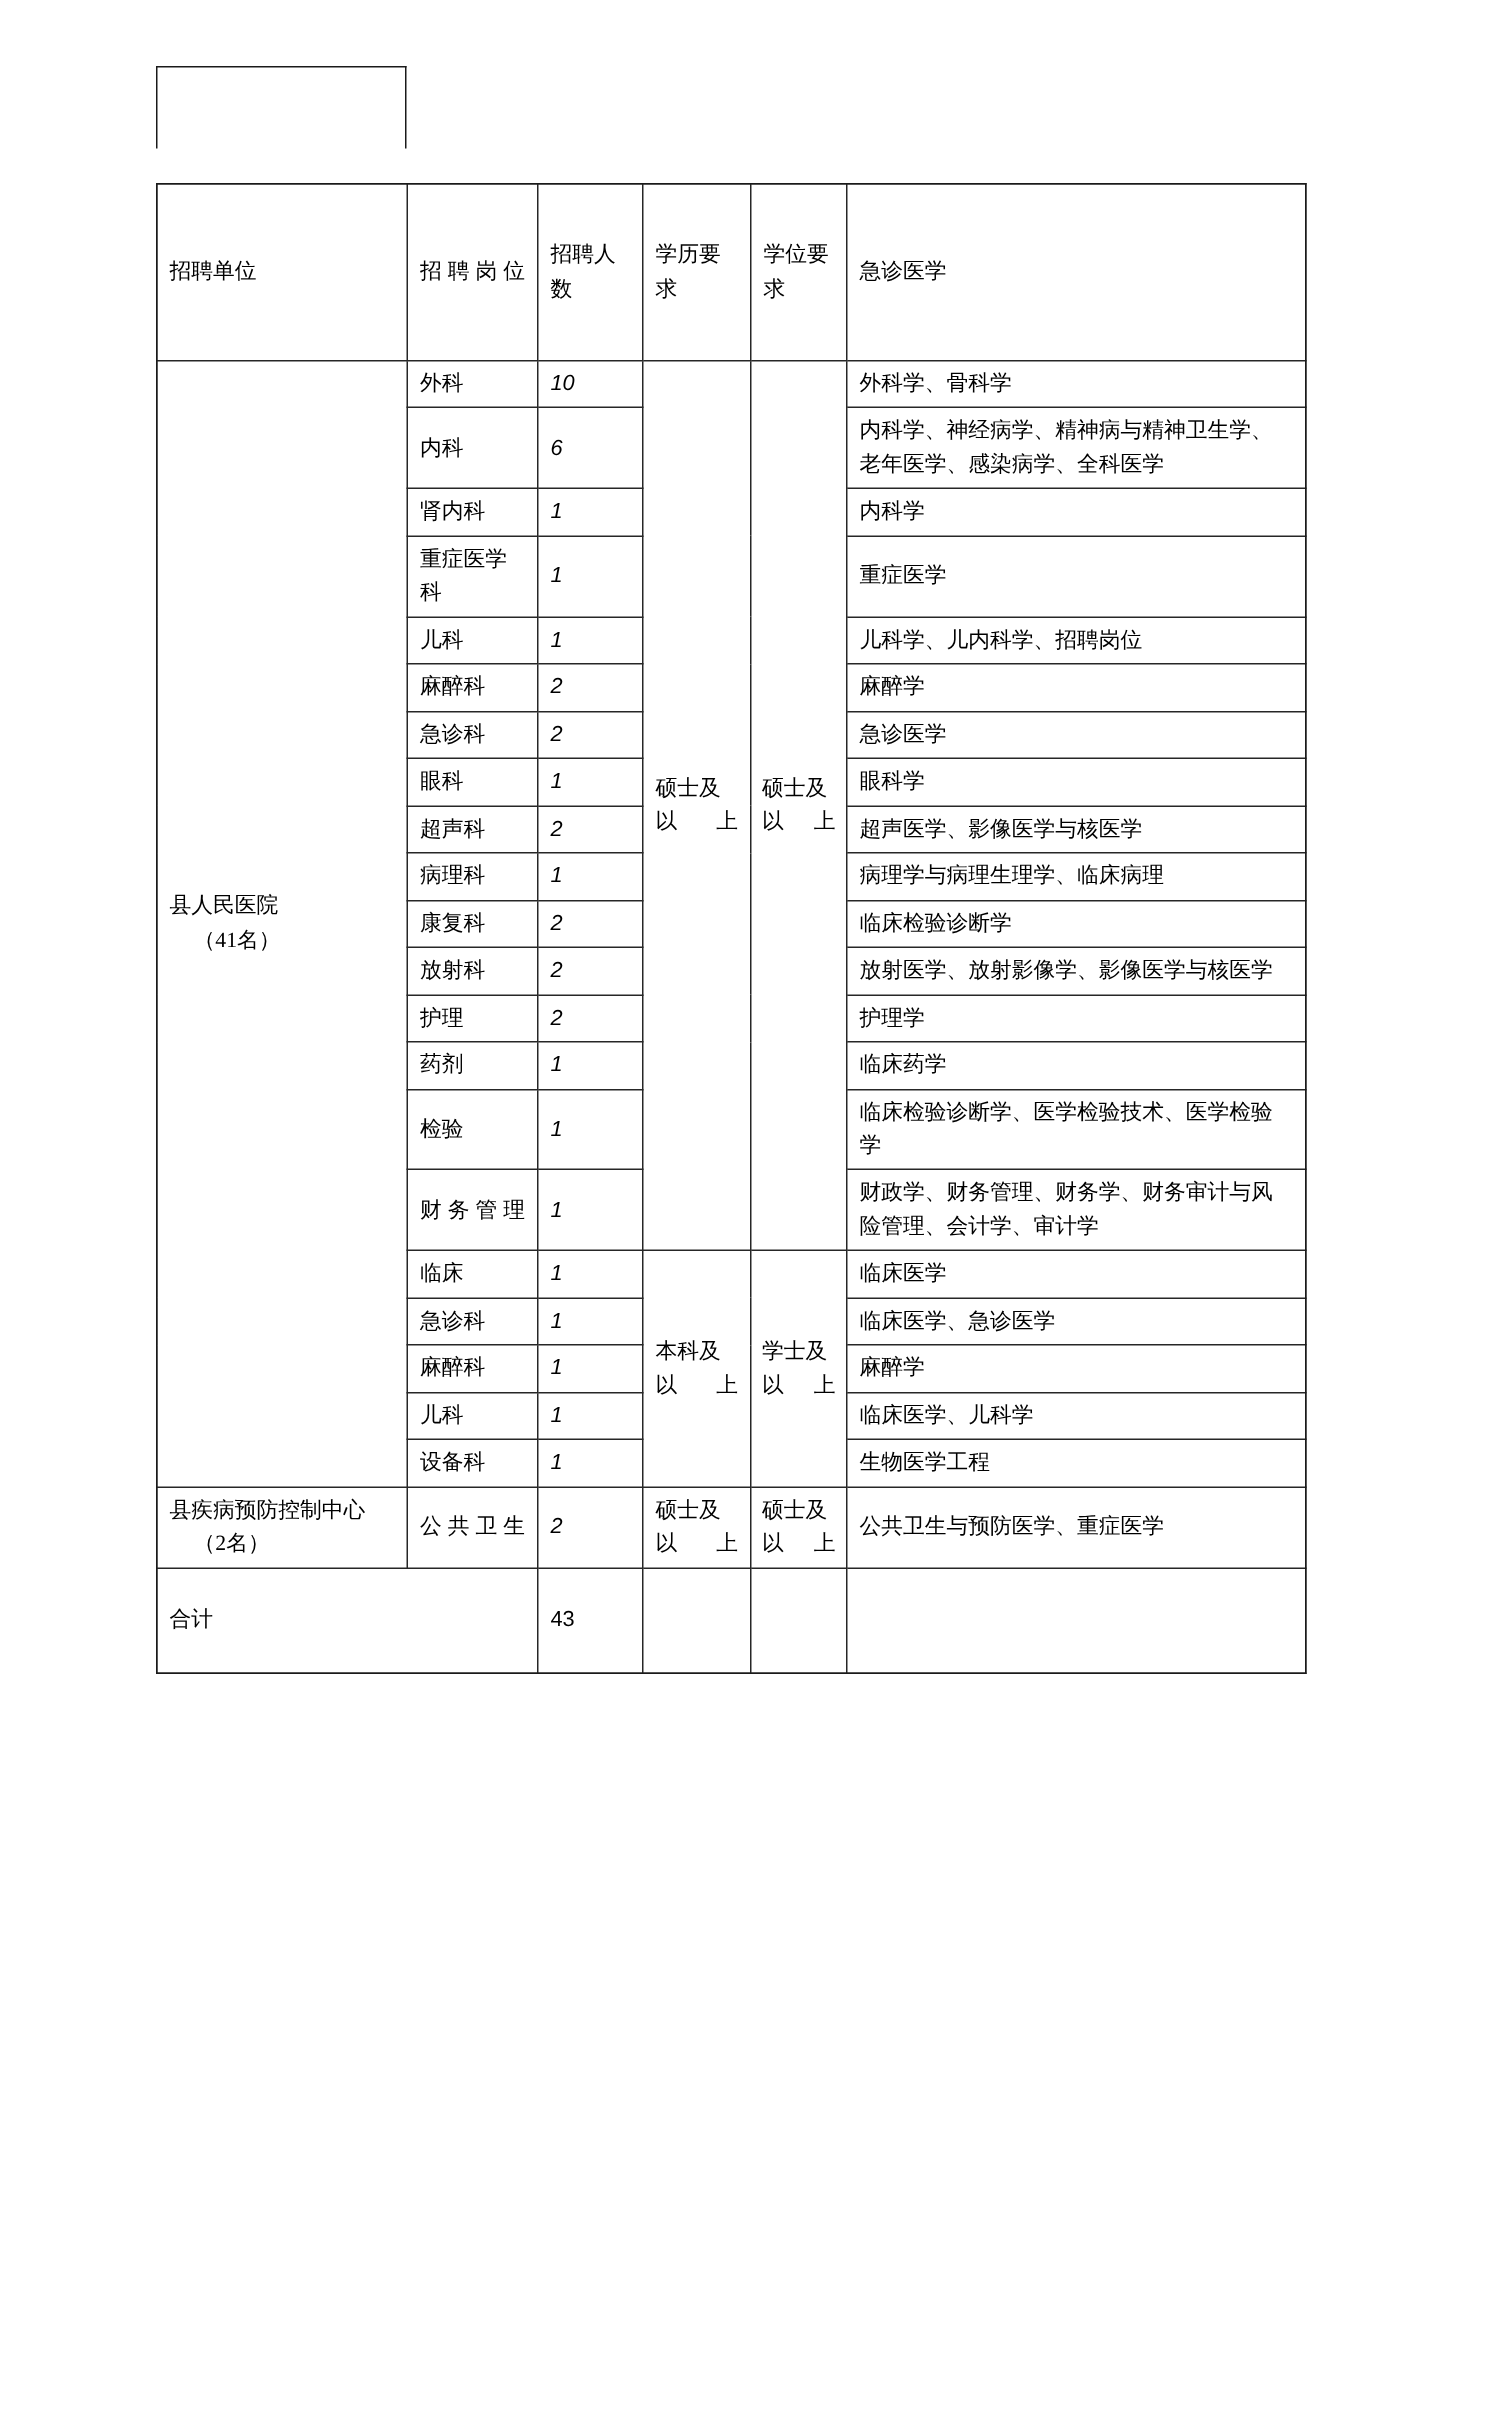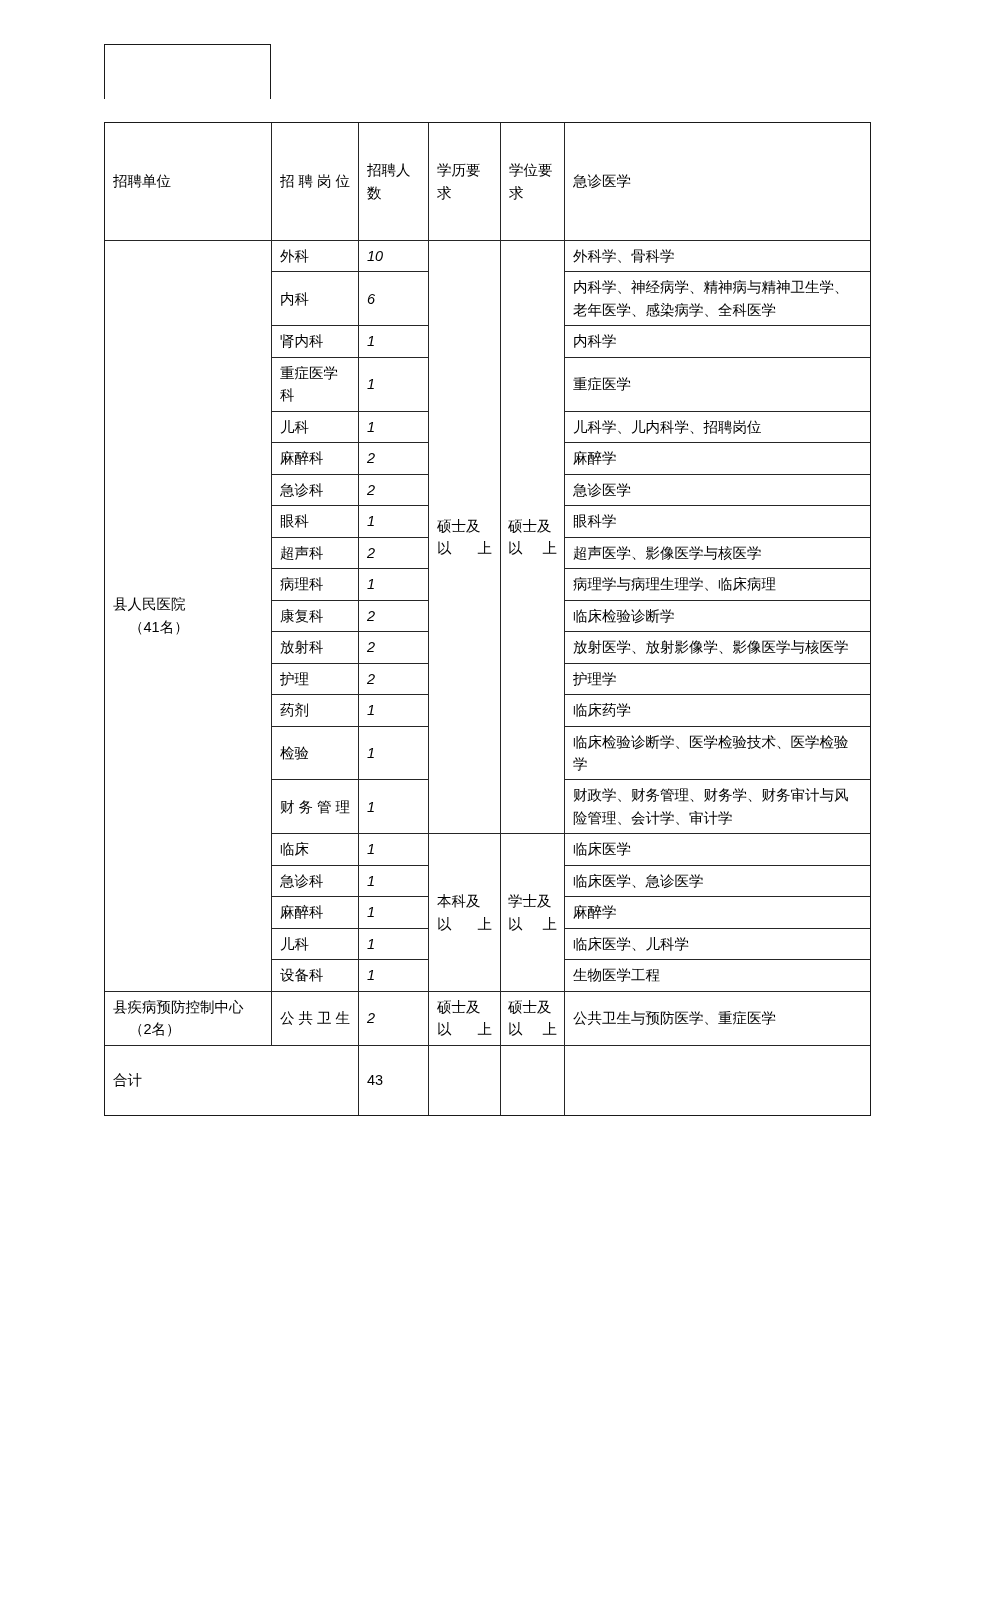--- a/index.html
+++ b/index.html
@@ -91,20 +91,21 @@
     text-align-last: justify;
     line-height: 1.5;
   }
   td.hd-major { font-weight: bold; }
 
   
   td.unit-cell {
     text-align: left;
     vertical-align: middle;
     line-height: 1.7;
+    font-family: Liberation Serif, serif;
   }
   td.unit-cell .u-name { display: block; }
   td.unit-cell .u-cnt  { display: block; padding-left: 16px; }
 
   td.post { text-align: left; }
   td.post-j {
     text-align: justify;
     text-align-last: justify;
     padding-left: 7px;
     padding-right: 7px;

